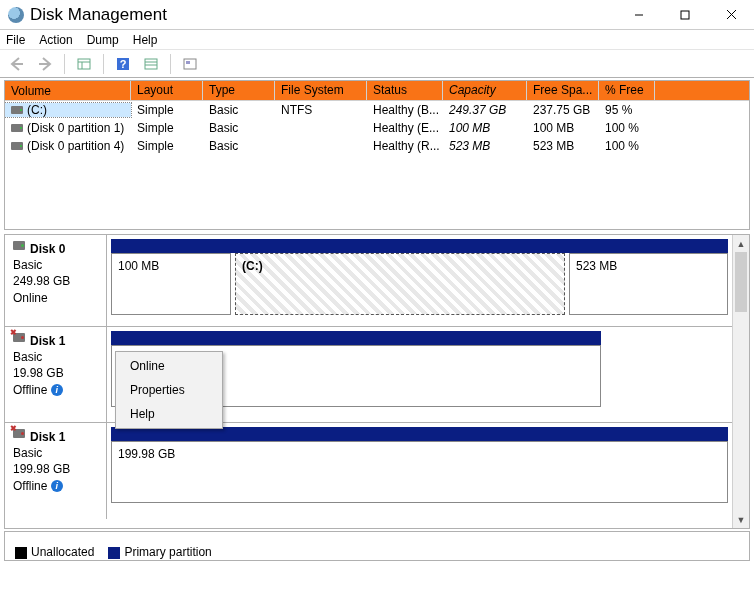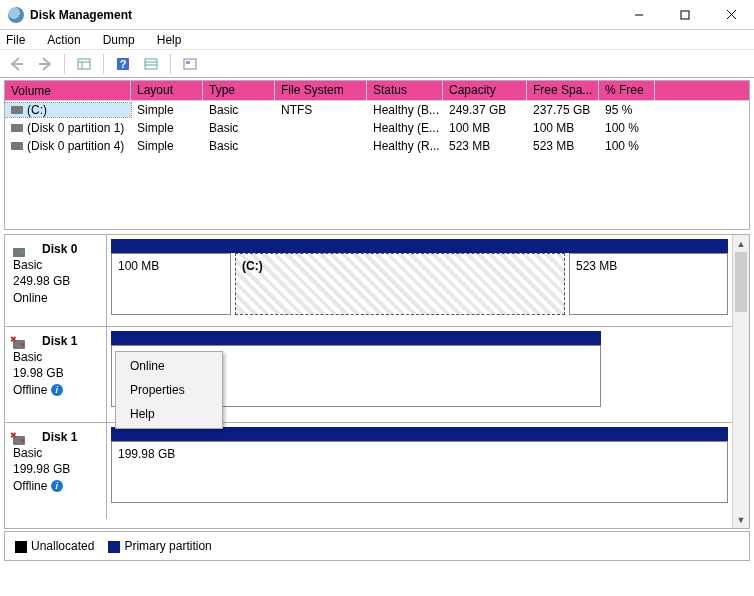--- a/index.html
+++ b/index.html
@@ -1,52 +1,52 @@
 <!DOCTYPE html>
 <html><head>
 <meta charset="utf-8">
 <style>
   * { box-sizing: border-box; font-family: "Segoe UI", Tahoma, sans-serif; }
   body { margin: 0; padding: 0; background: #fff; width: 754px; height: 596px; overflow: hidden; font-size: 12px; color: #000; }
   .titlebar { height: 30px; display: flex; align-items: center; border-bottom: 1px solid #ccc; }
   .titlebar .app-icon { width: 16px; height: 16px; margin: 0 6px 0 8px; background: radial-gradient(circle at 6px 6px, #9ac8e8 40%, #5a8ab0 42%); border-radius: 50%; }
-  .titlebar .title { flex: 1; font-size: 12px; font-weight: bold; }
+  .titlebar .title { flex: 1; font-size: 17px; }
   .titlebar .win-controls { display: flex; }
   .win-btn { width: 46px; height: 30px; display:flex; align-items:center; justify-content:center; font-size:14px; }
-  .menubar { height: 20px; display: flex; align-items: center; padding: 0 6px; gap: 22px; border-bottom: 1px solid #e5e5e5; font-size: 12px; }
+  .menubar { height: 20px; display: flex; align-items: center; padding: 0 6px; gap: 14px; border-bottom: 1px solid #e5e5e5; font-size: 12px; }
   .toolbar { height: 28px; display: flex; align-items: center; gap: 6px; padding: 2px 6px; border-bottom: 1px solid #b0b0b0; }
   .toolbar .sep { width: 1px; height: 20px; background: #d0d0d0; margin: 0 2px; }
   .tool-icon { width: 22px; height: 22px; display:flex; align-items:center; justify-content:center; border: 1px solid transparent; }
   .tool-icon svg { width:16px; height:16px; }
   .content-top { height: 150px; border: 1px solid #b0b0b0; margin: 2px 4px 0 4px; overflow: hidden; }
-  .vol-header { height: 20px; display:flex; border-bottom: 1px solid #d0d0d0; background:#ec4899; }
+  .vol-header { height: 20px; display:flex; border-bottom: 1px solid #d0d0d0; background:#f97316; }
   .vol-header > div { border-right: 1px solid #d0d0d0; padding: 2px 6px; font-size:12px; overflow:hidden; white-space:nowrap; }
   .vol-row { height: 18px; display:flex; padding: 0; font-size:12px; align-items:center; }
   .vol-row > div { padding: 0 6px; overflow:hidden; white-space:nowrap; }
   .vol-row.selected .cell-vol { background: #cce8ff; outline: 1px dotted #888; }
   .cell-vol { width: 126px; display:flex; align-items:center; gap:4px; }
   .cell-layout { width: 72px; } .cell-type { width: 72px; } .cell-fs { width: 92px; }
-  .cell-status { width: 76px; } .cell-cap { width: 84px; } .cell-free { width: 72px; } .cell-pct { width: 56px; }
+  .cell-status { width: 76px; } .cell-cap { width: 84px; font-style: italic; } .cell-free { width: 72px; } .cell-pct { width: 56px; }
   .drive-icon { width:12px; height:8px; background:#777; border-radius:1px; display:inline-block; position:relative; }
   .drive-icon::after { content:""; position:absolute; right:1px; top:3px; width:2px; height:2px; background:#3fb54a; }
   .content-bottom { height:295px; display:flex; margin: 4px 4px 0 4px; border: 1px solid #b0b0b0; position:relative; }
   .disk-area { flex:1; overflow:hidden; }
   .disk-row { display:flex; border-bottom: 1px solid #b0b0b0; }
   .disk-header { width: 102px; padding: 6px 8px; font-size: 12px; line-height: 1.35; border-right:1px solid #b0b0b0; }
-  .disk-header .name { font-weight: bold; display:flex; align-items:flex-end; gap:17px; }
+  .disk-header .name { font-weight: bold; display:flex; align-items:flex-start; gap:5px; }
   .disk-body { flex:1; padding: 4px; min-height: 86px; position:relative; }
   .part-strip { height: 14px; background: #0a1e82; border:1px solid #0a1e82; }
   .part-row { display:flex; gap:4px; margin-top:0; }
   .part-box { border:1px solid #888; padding:4px 6px; font-size:12px; line-height:1.35; height:62px; background:#fff; }
   .part-box.selected { background: repeating-linear-gradient(45deg, #fff, #fff 4px, #e8e8e8 4px, #e8e8e8 8px); border:1px dashed #555; }
   .part-box .pname { font-weight:bold; }
   .scrollbar { width:17px; background:#f0f0f0; border-left:1px solid #d0d0d0; position:relative; }
   .scroll-arrow { height:17px; background:#f0f0f0; display:flex; align-items:center; justify-content:center; font-size:9px; color:#555; }
   .scroll-thumb { position:absolute; top:17px; left:2px; right:2px; height:60px; background:#cdcdcd; }
-  .legend { height:30px; display:flex; align-items:center; gap:14px; padding: 12px 10px; border:1px solid #b0b0b0; margin: 2px 4px 4px 4px; font-size:12px; }
+  .legend { height:30px; display:flex; align-items:flex-end; gap:14px; padding: 1px 10px; border:1px solid #b0b0b0; margin: 2px 4px 4px 4px; font-size:12px; }
   .legend .swatch { width:12px; height:12px; display:inline-block; margin-right:4px; vertical-align:middle; }
   .context-menu { position:absolute; background:#f2f2f2; border:1px solid #aaa; box-shadow: 2px 2px 3px rgba(0,0,0,0.25); padding:2px 0; z-index:50; width:108px; }
   .context-menu .mitem { padding:5px 14px; font-size:12px; }
   .red-arrow { position:absolute; width:20px; height:16px; }
   .info-icon { width:12px; height:12px; background:#1e73d6; border-radius:50%; display:inline-flex; align-items:center; justify-content:center; color:#fff; font-size:9px; font-style:italic; font-weight:bold; vertical-align:middle; }
   .disk-icn { width:12px; height:9px; background:#777; display:inline-block; border-radius:1px; vertical-align:middle; position:relative; }
   .disk-icn::after{ content:""; position:absolute; right:1px; top:3px; width:3px; height:3px; background:#c03434; border-radius:50%;}
   .disk-icn.red-x::before{ content:"✖"; position:absolute; left:-3px; top:-5px; font-size:8px; color:#c03434; }
   .disk-icn.plain::after{ background:#3fb54a; }
 </style>

